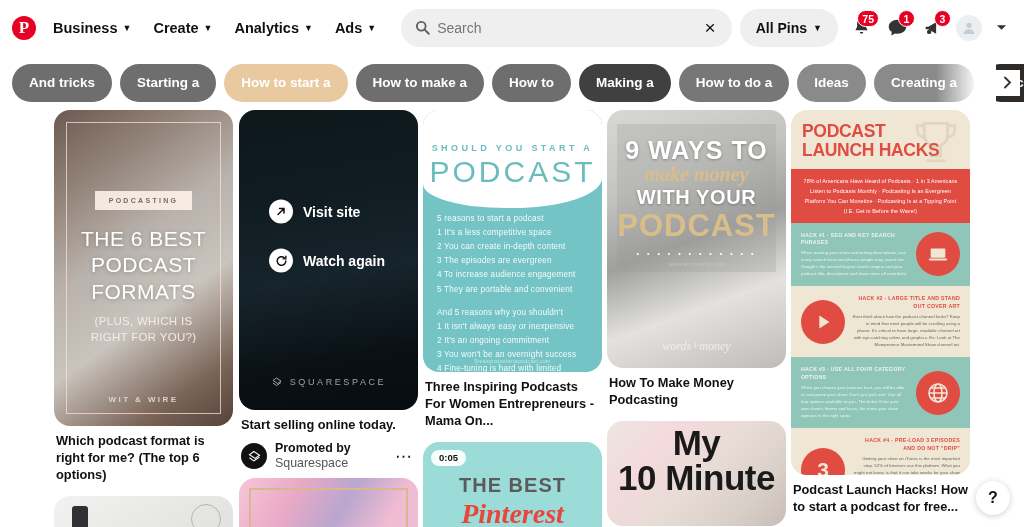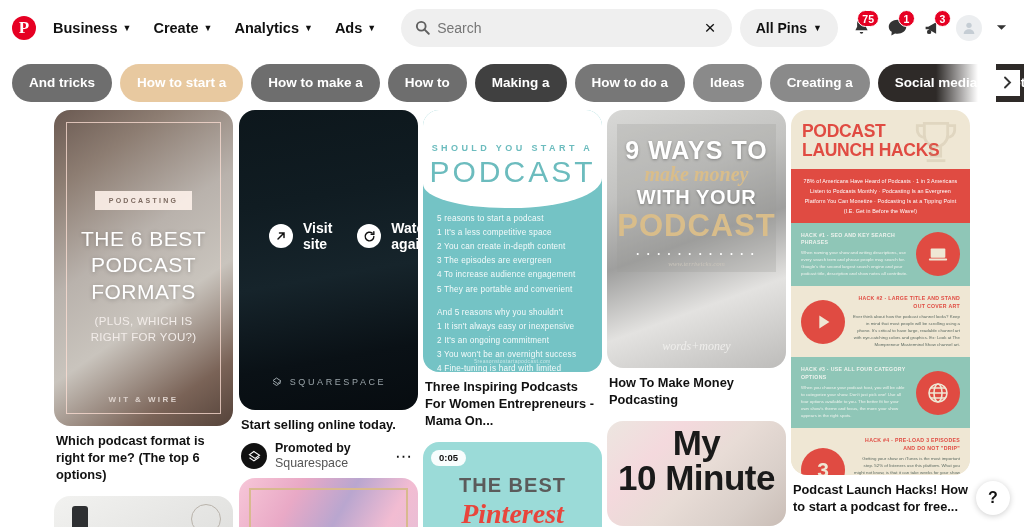--- a/index.html
+++ b/index.html
@@ -147,21 +147,21 @@
   .p1-brand {
     position: absolute; bottom: 22px; left: 0; right: 0; text-align: center;
     color: #ded3cd; font-size: 8px; letter-spacing: 2.4px; font-weight: bold;
   }
 
   
   .p2 { height: 300px; background:
       linear-gradient(170deg,#0d171c 0%,#101c22 30%,#16242b 55%,#0a1116 80%,#070c10 100%); }
   .p2-actions {
     position: absolute; left: 30px; top: 42%; transform: translateY(-50%);
-    display: flex; flex-direction: row; gap: 25px;
+    display: flex; flex-direction: column; gap: 25px;
   }
   .p2-act {
     display: flex; align-items: center; gap: 10px;
     color: #fff; font-size: 14px; font-weight: bold; cursor: pointer;
   }
   .p2-circ {
     width: 24px; height: 24px; border-radius: 50%; background: #fff;
     display: flex; align-items: center; justify-content: center;
     flex: 0 0 auto;
   }
@@ -392,20 +392,23 @@
       <svg width="11" height="11" viewBox="0 0 12 12" fill="#333">
           <path d="M1 3.5l5 5 5-5z"></path>
         </svg>
     </div>
   </div>
 </div>
 
 <div class="chipbar" id="chipbar">
   <div class="chip" style="background: rgb(110, 110, 110);">
       <span>And tricks</span>
+    </div>
+    <div class="chip" style="background: rgb(110, 110, 110);">
+      <span>Starting a</span>
     </div>
     <div class="chip" style="background: rgb(232, 201, 160); color: rgb(255, 255, 255);">
       <span>How to start a</span>
     </div>
     <div class="chip" style="background: rgb(110, 110, 110);">
       <span>How to make a</span>
     </div>
     <div class="chip" style="background: rgb(110, 110, 110);">
       <span>How to</span>
     </div>

